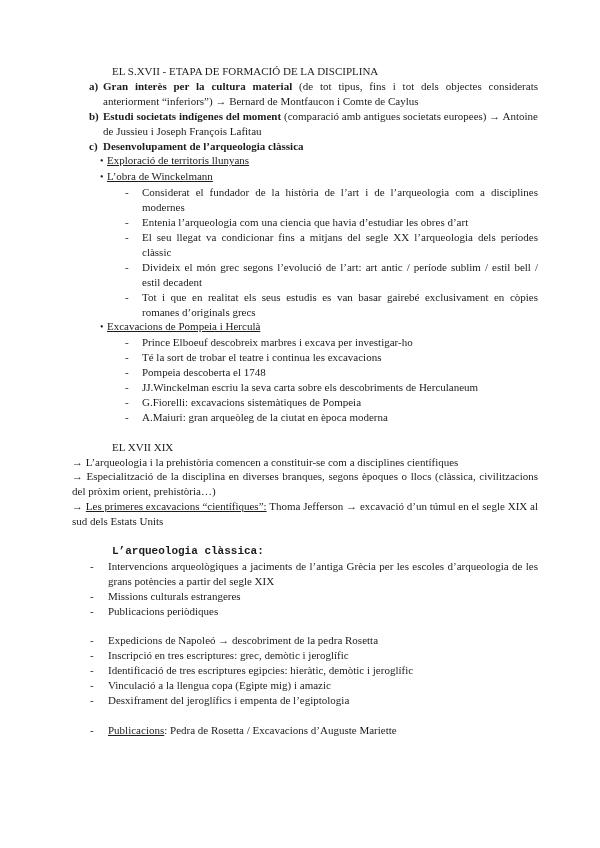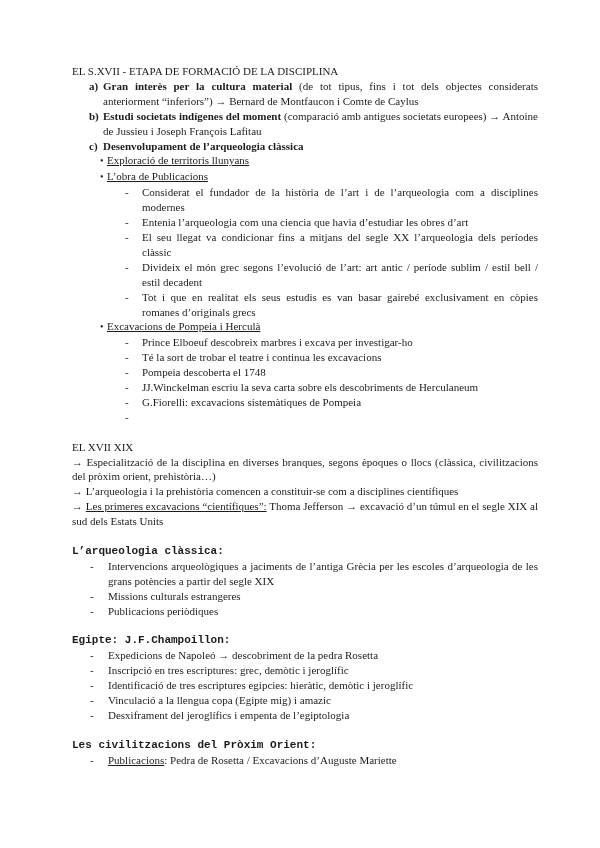--- a/index.html
+++ b/index.html
@@ -12,21 +12,21 @@
     padding: 64px 62px 0 72px;
     font-family: "Liberation Serif", "DejaVu Serif", serif;
     font-size: 11px;
     line-height: 14.9px;
     color: #1c1c1c;
     overflow: hidden;
   }
   .block { display: flex; align-items: baseline; }
   .marker { flex: 0 0 auto; }
   .txt { display: block; flex: 1 1 auto; text-align: justify; }
-  .heading .txt, .title .txt { text-align: left; }
+  .heading .txt, .title .txt { text-align: left; margin-left: 40px; }
   .title .txt { font-weight: bold; font-family: Liberation Mono, monospace; }
   .alpha .marker  { margin-left: 17px; width: 14px; font-weight: bold; }
   .bullet .marker { margin-left: 28px; width: 7px;  font-size: 10px; }
   .dash .marker   { margin-left: 53px; width: 17px; }
   .dashA .marker  { margin-left: 18px; width: 18px; }
   .spacer { height: 14.9px; }
   .b { font-weight: bold; }
   .u { text-decoration: underline; text-underline-offset: 1px; margin-top: 20px; }
 </style>
 </head>
@@ -47,21 +47,21 @@
     <div class="block alpha">
       <span class="marker">c)</span>
       <span class="txt"><span class="b">Desenvolupament de l’arqueologia clàssica</span></span>
     </div>
     <div class="block bullet">
       <span class="marker">•</span>
       <span class="txt"><span class="u">Exploració de territoris llunyans</span></span>
     </div>
     <div class="block bullet">
       <span class="marker">•</span>
-      <span class="txt"><span class="u">L’obra de Publicacions</span></span>
+      <span class="txt"><span class="u">L’obra de Winckelmann</span></span>
     </div>
     <div class="block dash">
       <span class="marker">-</span>
       <span class="txt"><span>Considerat el fundador de la història de l’art i de l’arqueologia com a disciplines modernes</span></span>
     </div>
     <div class="block dash">
       <span class="marker">-</span>
       <span class="txt"><span>Entenia l’arqueologia com una ciencia que havia d’estudiar les obres d’art</span></span>
     </div>
     <div class="block dash">
@@ -95,30 +95,31 @@
     <div class="block dash">
       <span class="marker">-</span>
       <span class="txt"><span>JJ.Winckelman escriu la seva carta sobre els descobriments de Herculaneum</span></span>
     </div>
     <div class="block dash">
       <span class="marker">-</span>
       <span class="txt"><span>G.Fiorelli: excavacions sistemàtiques de Pompeia</span></span>
     </div>
     <div class="block dash">
       <span class="marker">-</span>
+      <span class="txt"><span>A.Maiuri: gran arqueòleg de la ciutat en època moderna</span></span>
     </div>
     <div class="block spacer"></div>
     <div class="block heading">
       <span class="txt"><span>EL XVII XIX</span></span>
     </div>
     <div class="block para">
-      <span class="txt"><span>→ Especialització de la disciplina en diverses branques, segons èpoques o llocs (clàssica, civilitzacions del pròxim orient, prehistòria…)</span></span>
+      <span class="txt"><span>→ L’arqueologia i la prehistòria comencen a constituir-se com a disciplines científiques</span></span>
     </div>
     <div class="block para">
-      <span class="txt"><span>→ L’arqueologia i la prehistòria comencen a constituir-se com a disciplines científiques</span></span>
+      <span class="txt"><span>→ Especialització de la disciplina en diverses branques, segons èpoques o llocs (clàssica, civilitzacions del pròxim orient, prehistòria…)</span></span>
     </div>
     <div class="block para">
       <span class="txt"><span>→ </span><span class="u">Les primeres excavacions “científiques”:</span><span> Thoma Jefferson → excavació d’un túmul en el segle XIX al sud dels Estats Units</span></span>
     </div>
     <div class="block spacer"></div>
     <div class="block title">
       <span class="txt"><span class="b">L’arqueologia clàssica:</span></span>
     </div>
     <div class="block dashA">
       <span class="marker">-</span>
@@ -126,23 +127,20 @@
     </div>
     <div class="block dashA">
       <span class="marker">-</span>
       <span class="txt"><span>Missions culturals estrangeres</span></span>
     </div>
     <div class="block dashA">
       <span class="marker">-</span>
       <span class="txt"><span>Publicacions periòdiques</span></span>
     </div>
     <div class="block spacer"></div>
-    <div class="block title">
-      <span class="txt"><span class="b">Egipte: J.F.Champoillon:</span></span>
-    </div>
     <div class="block dashA">
       <span class="marker">-</span>
       <span class="txt"><span>Expedicions de Napoleó → descobriment de la pedra Rosetta</span></span>
     </div>
     <div class="block dashA">
       <span class="marker">-</span>
       <span class="txt"><span>Inscripció en tres escriptures: grec, demòtic i jeroglífic</span></span>
     </div>
     <div class="block dashA">
       <span class="marker">-</span>
@@ -150,20 +148,17 @@
     </div>
     <div class="block dashA">
       <span class="marker">-</span>
       <span class="txt"><span>Vinculació a la llengua copa (Egipte mig) i amazic</span></span>
     </div>
     <div class="block dashA">
       <span class="marker">-</span>
       <span class="txt"><span>Desxiframent del jeroglífics i empenta de l’egiptologia</span></span>
     </div>
     <div class="block spacer"></div>
-    <div class="block title">
-      <span class="txt"><span class="b">Les civilitzacions del Pròxim Orient:</span></span>
-    </div>
     <div class="block dashA">
       <span class="marker">-</span>
       <span class="txt"><span class="u">Publicacions</span><span>: Pedra de Rosetta / Excavacions d’Auguste Mariette</span></span>
     </div>
   </div>
 
 </body></html>

